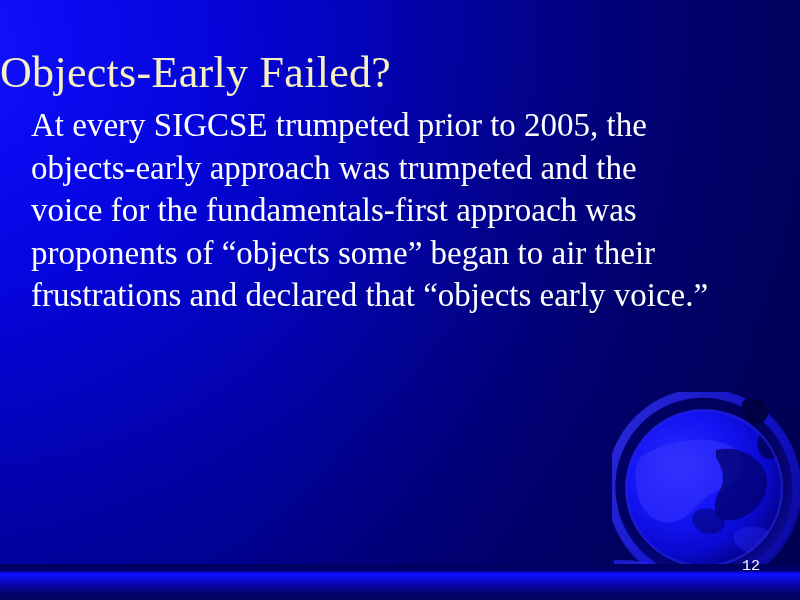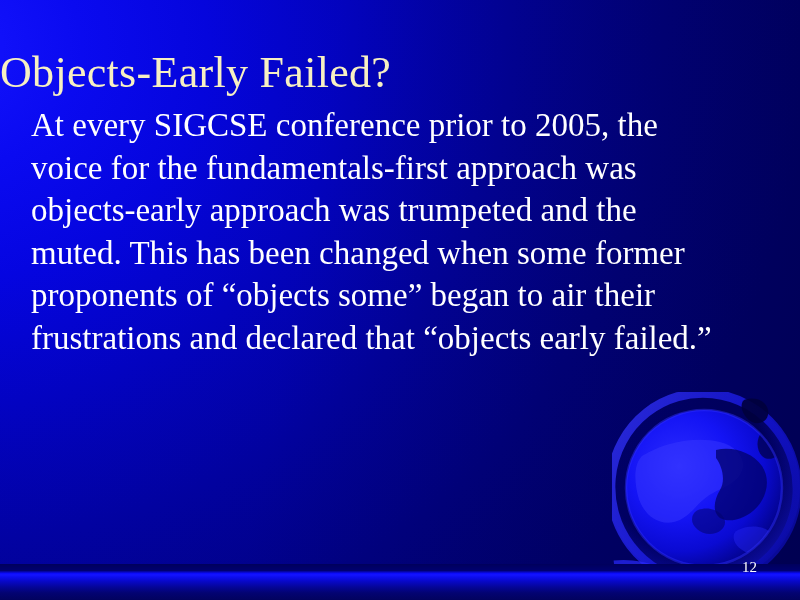--- a/index.html
+++ b/index.html
@@ -101,21 +101,21 @@
   
   #page-number {
     position: absolute;
     left: 742px;
     top: 558px;
     width: 40px;
     color: #ffffff;
     font-size: 15px;
     line-height: 18px;
     text-align: left;
-    font-family: Liberation Serif, serif;
+    font-family: Liberation Mono, monospace;
   }
 </style>
 </head>
 <body>
 
 <div id="slide">
 
   <div id="bg-sheen"></div>
 
   <div id="globe-wrap">
@@ -169,25 +169,24 @@
       <path d="M14 176 L30 176 L30 188 L14 188 Z" fill="#1a1aff" opacity="0.75"></path>
       <path d="M2 172 C20 170 40 174 52 182" fill="none" stroke="#2a2aff" stroke-width="7" opacity="0.7"></path>
 
       <circle cx="92" cy="96" r="78" fill="none" stroke="#2e2eff" stroke-width="2.5" opacity="0.45"></circle>
     </svg>
   </div>
 
   <h1 id="title">Objects-Early Failed?</h1>
 
   <div id="body-text">
-    <div class="line">At every SIGCSE conference prior to 2005, the</div>
+    <div class="line">At every SIGCSE trumpeted prior to 2005, the</div>
+    <div class="line">objects-early approach was trumpeted and the</div>
     <div class="line">voice for the fundamentals-first approach was</div>
-    <div class="line">objects-early approach was trumpeted and the</div>
-    <div class="line">muted. This has been changed when some former</div>
     <div class="line">proponents of “objects some” began to air their</div>
-    <div class="line">frustrations and declared that “objects early failed.”</div>
+    <div class="line">frustrations and declared that “objects early voice.”</div>
   </div>
 
   <div id="bottom-bar"></div>
 
   <div id="page-number">12</div>
 
 </div>
 
 </body></html>

